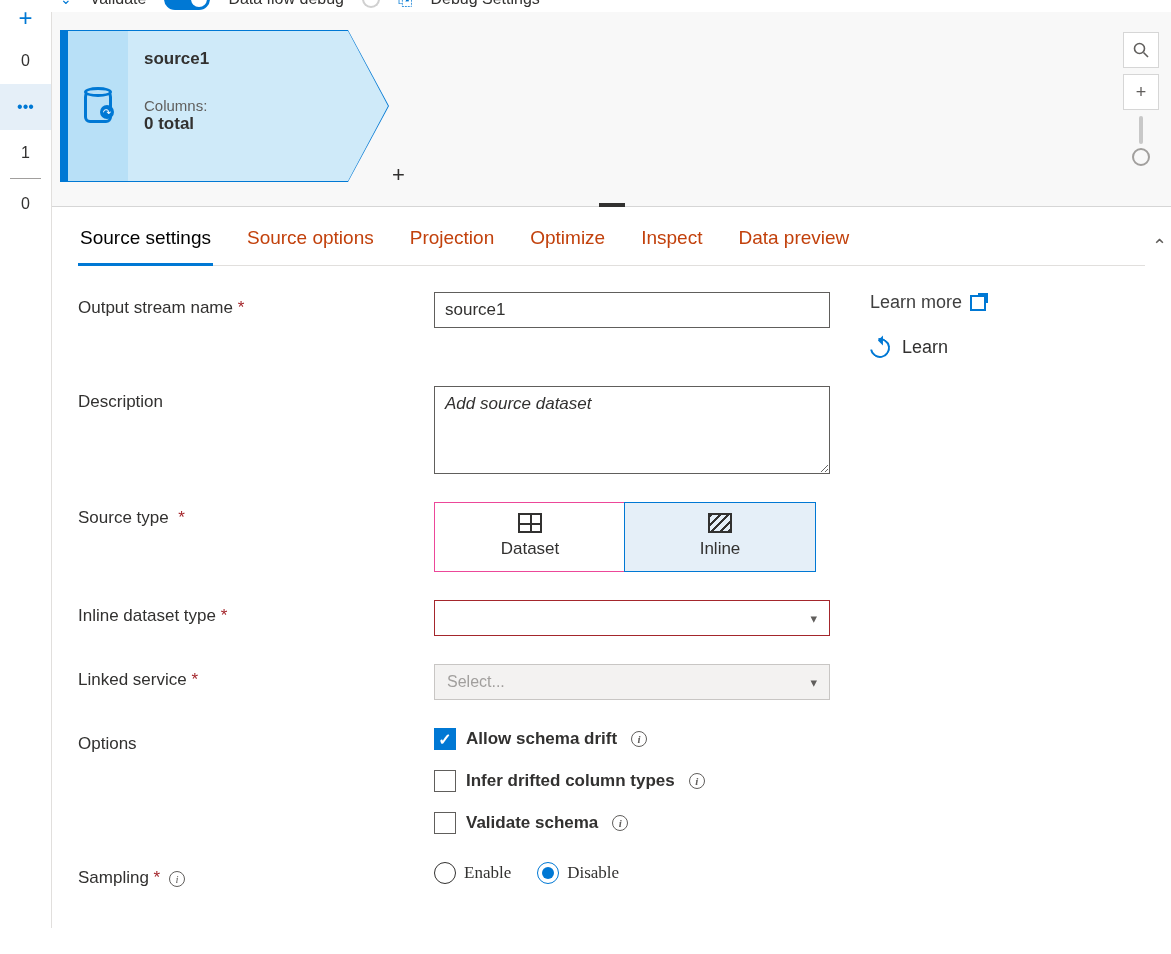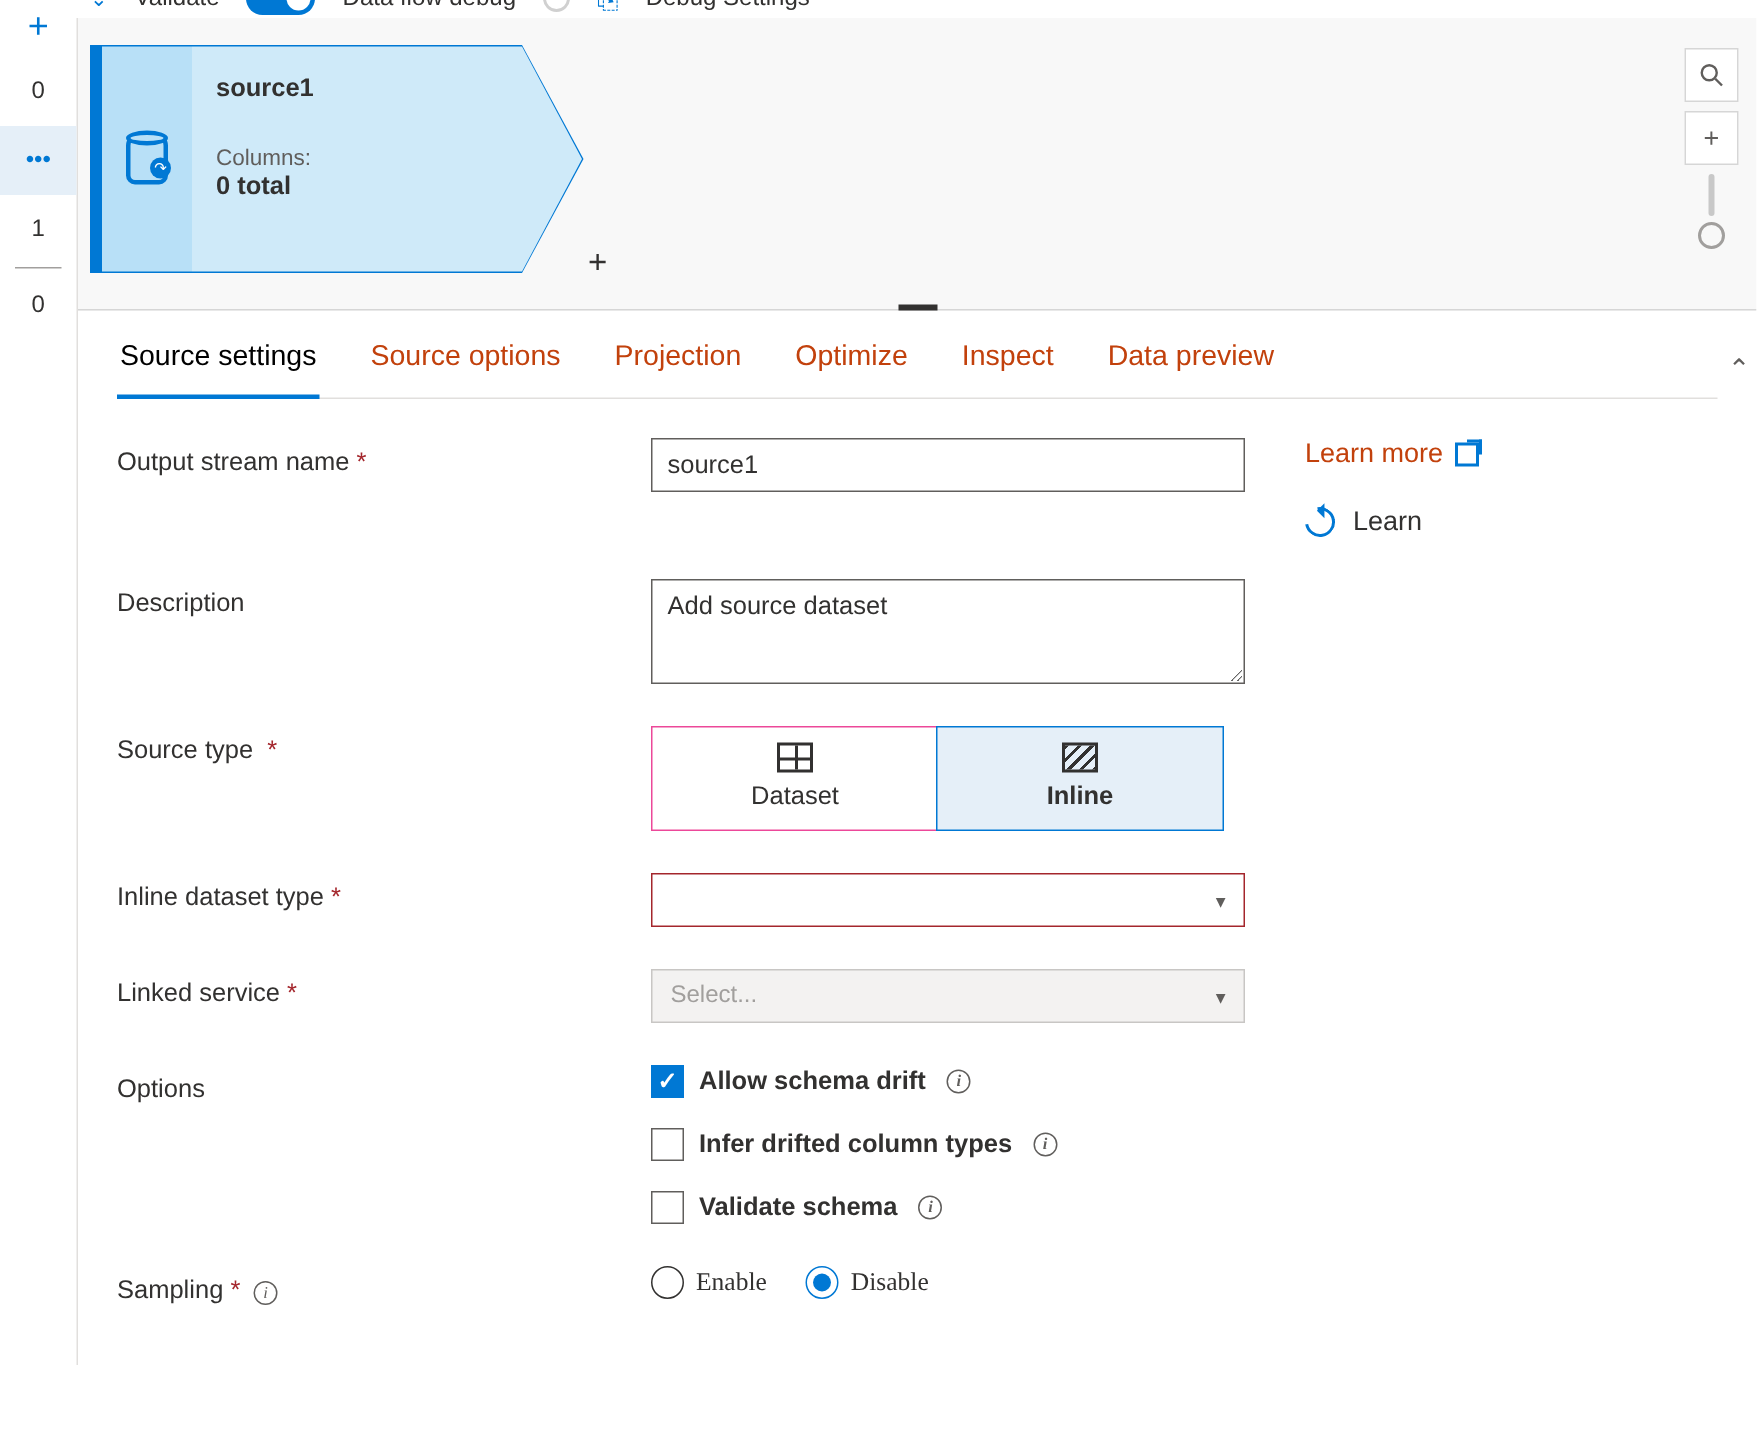--- a/index.html
+++ b/index.html
@@ -119,32 +119,32 @@
   }
   
   .form { margin-top:26px; display:grid; grid-template-columns: 320px 400px 1fr; column-gap:36px; row-gap:28px; align-items:start; font-size:17px;}
   .label { color:#323130; padding-top:6px; }
   .req { color:#a4262c; }
   .field-col { display:flex; flex-direction:column; gap:10px; }
   input.text, textarea.text {
     width:396px; font-size:17px; padding:7px 10px;
     border:1px solid #605e5c; font-family:inherit; color:#323130;
   }
-  textarea.text { height:70px; resize:both; }
+  textarea.text { height:88px; resize:both;font-style:italic; }
   .side-actions { display:flex; flex-direction:column; gap:24px; font-size:18px; }
-  .link { color:#c2410c; text-decoration:none; display:inline-flex; align-items:center; gap:8px; cursor:pointer;}
+  .link { color:#404040; text-decoration:none; display:inline-flex; align-items:center; gap:8px; cursor:pointer;}
   .ext-icon { width:16px; height:16px; border:2px solid #0078d4; position:relative; display:inline-block;}
   .ext-icon::after{content:""; position:absolute; right:-4px; top:-4px; width:8px; height:8px; border-top:2px solid #0078d4; border-right:2px solid #0078d4;}
   .reset { color:#323130; display:inline-flex; align-items:center; gap:12px; cursor:pointer;}
   .reset-icon { width:20px; height:20px; border:2.5px solid #0078d4; border-radius:50%; border-left-color:transparent; transform:rotate(35deg); position:relative;}
   .reset-icon::after{content:""; position:absolute; left:-3px; top:-2px; border:5px solid transparent; border-right-color:#0078d4; transform:rotate(-35deg);}
   
   .segmented { display:flex; width:382px; border:1px solid #ec4899; }
   .seg { flex:1; text-align:center; padding:10px 0 12px 0; font-size:17px; cursor:pointer; display:flex; flex-direction:column; align-items:center; gap:6px;}
-  .seg + .seg { border-left:1px solid #605e5c;font-weight:bold; }
+  .seg + .seg { border-left:1px solid #605e5c; }
   .seg.selected { background:#e5eff8; border:1px solid #0078d4; margin:-1px; }
   .seg-icon { width:24px; height:20px; }
   .icon-grid { border:2px solid #323130; position:relative; }
   .icon-grid::before{content:"";position:absolute;left:50%;top:0;bottom:0;border-left:2px solid #323130;}
   .icon-grid::after{content:"";position:absolute;top:50%;left:0;right:0;border-top:2px solid #323130;}
   .icon-inline { border:2px solid #323130; background:repeating-linear-gradient(135deg,#323130 0 2px, transparent 2px 6px); }
   
   .select {
     width:396px; height:36px; border:1px solid #a4262c; display:flex; align-items:center; justify-content:space-between;
     padding:0 12px; cursor:pointer; font-size:16px; color:#323130; background:#fff;

